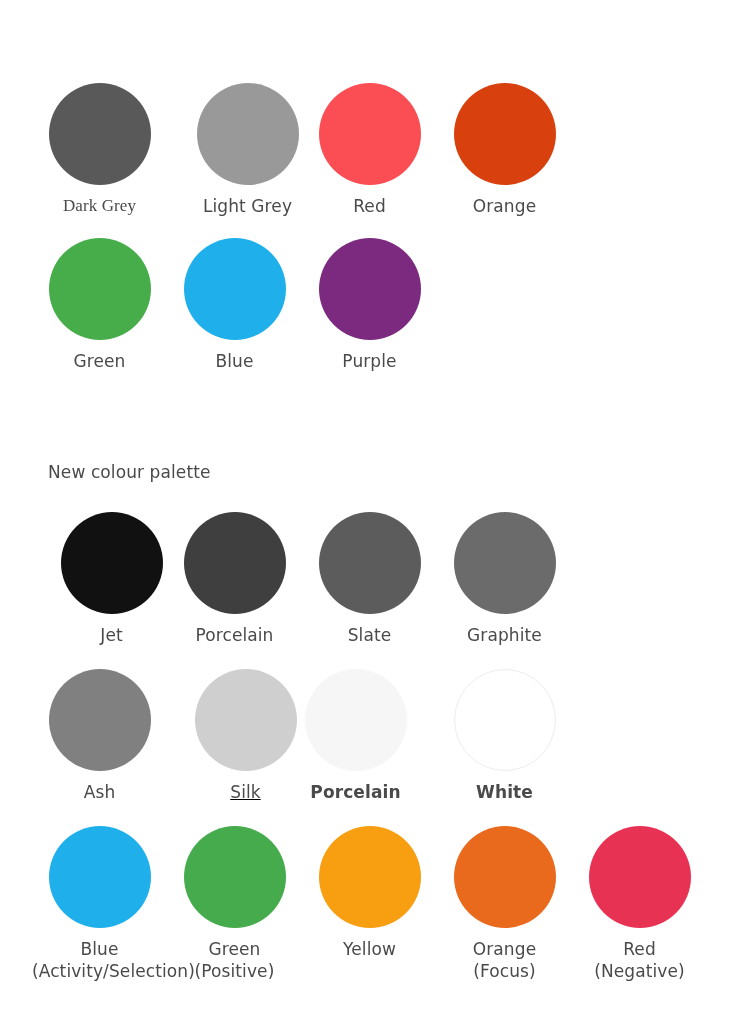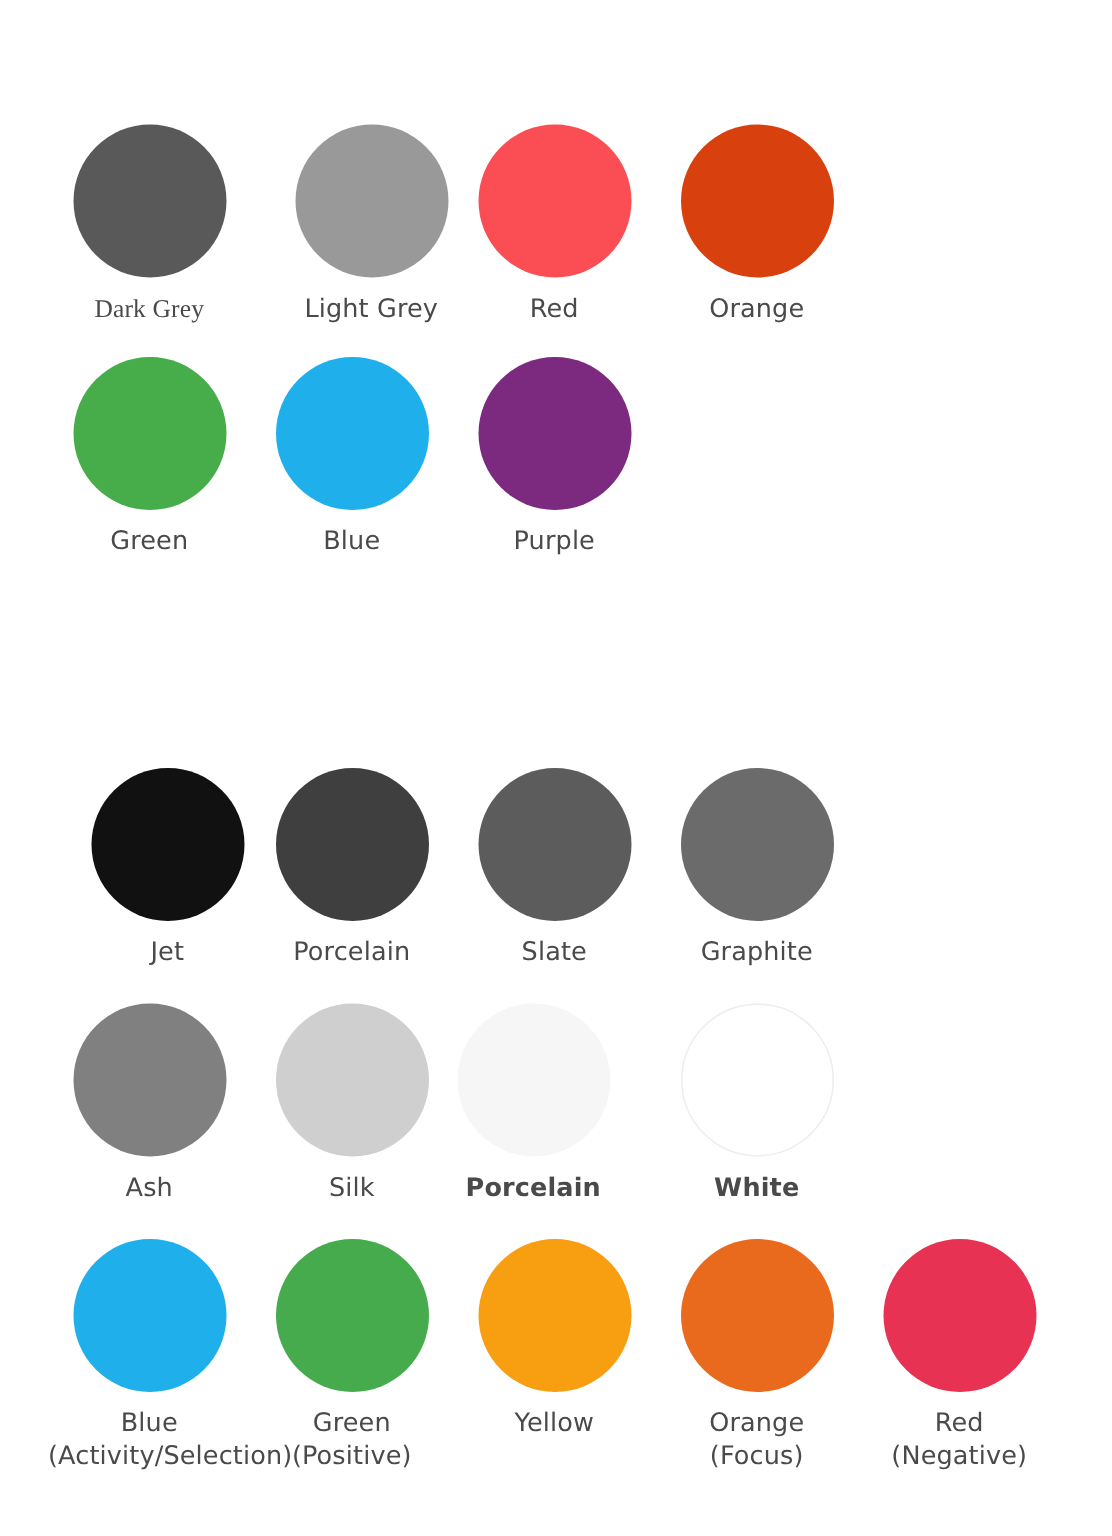--- a/index.html
+++ b/index.html
@@ -71,20 +71,21 @@
     white-space: nowrap;
   }
   .swatch-sublabel:empty { display: none; }
 </style>
 </head>
 <body>
 
 <div class="page">
 
 
+  <div class="section-heading" id="heading-new">New colour palette</div>
 
   <div id="rows-host">
       <div class="swatch-row" style="top: 83px;">
         <div class="swatch" style="left: 32px; font-family: Liberation Serif, serif;">
           <div class="swatch-circle" style="background: rgb(89, 89, 89);"></div>
           <div class="swatch-label">Dark Grey</div>
         </div>
         <div class="swatch" style="left: 180px;">
           <div class="swatch-circle" style="background: rgb(153, 153, 153);"></div>
           <div class="swatch-label">Light Grey</div>
@@ -128,21 +129,21 @@
         <div class="swatch" style="left: 437px;">
           <div class="swatch-circle" style="background: rgb(107, 107, 107);"></div>
           <div class="swatch-label">Graphite</div>
         </div>
       </div>
       <div class="swatch-row" style="top: 669px;">
         <div class="swatch" style="left: 32px;">
           <div class="swatch-circle" style="background: rgb(128, 128, 128);"></div>
           <div class="swatch-label">Ash</div>
         </div>
-        <div class="swatch" style="left: 167px;">
+        <div class="swatch" style="left: 178px; text-decoration: underline;">
           <div class="swatch-circle" style="background: rgb(207, 207, 207);"></div>
           <div class="swatch-label">Silk</div>
         </div>
         <div class="swatch" style="left: 288px; font-weight: bold;">
           <div class="swatch-circle" style="background: rgb(246, 246, 246);"></div>
           <div class="swatch-label">Porcelain</div>
         </div>
         <div class="swatch" style="left: 437px; font-weight: bold;">
           <div class="swatch-circle" style="background: rgb(255, 255, 255); border: 1px solid rgb(237, 237, 237);"></div>
           <div class="swatch-label">White</div>

